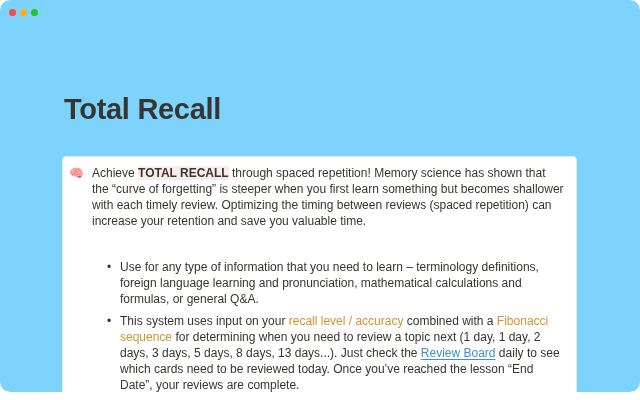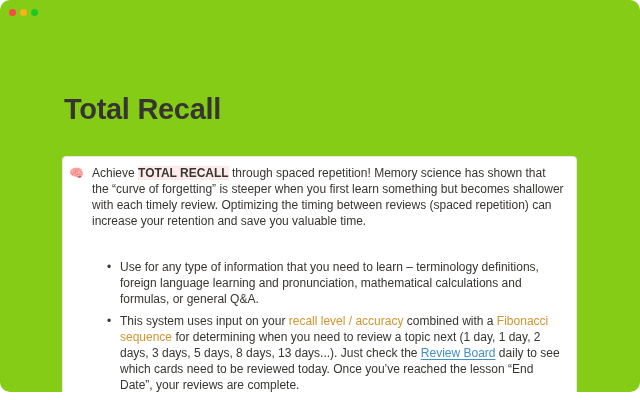--- a/index.html
+++ b/index.html
@@ -6,21 +6,21 @@
   body {
     width: 640px; height: 400px;
     background: #ffffff;
     font-family: "Liberation Sans", sans-serif;
     overflow: hidden;
     position: relative;
   }
   .window {
     position: absolute; left: 0; top: 0;
     width: 640px; height: 392px;
-    background: #84cc16;
+    background: #7dd3fc;
     border-radius: 10px;
     overflow: hidden;
   }
   .traffic-lights {
     position: absolute; left: 9px; top: 9px;
     display: flex; gap: 4px;
   }
   .light { width: 7px; height: 7px; border-radius: 50%; }
   .page-title {
     position: absolute; left: 64px; top: 92px;

